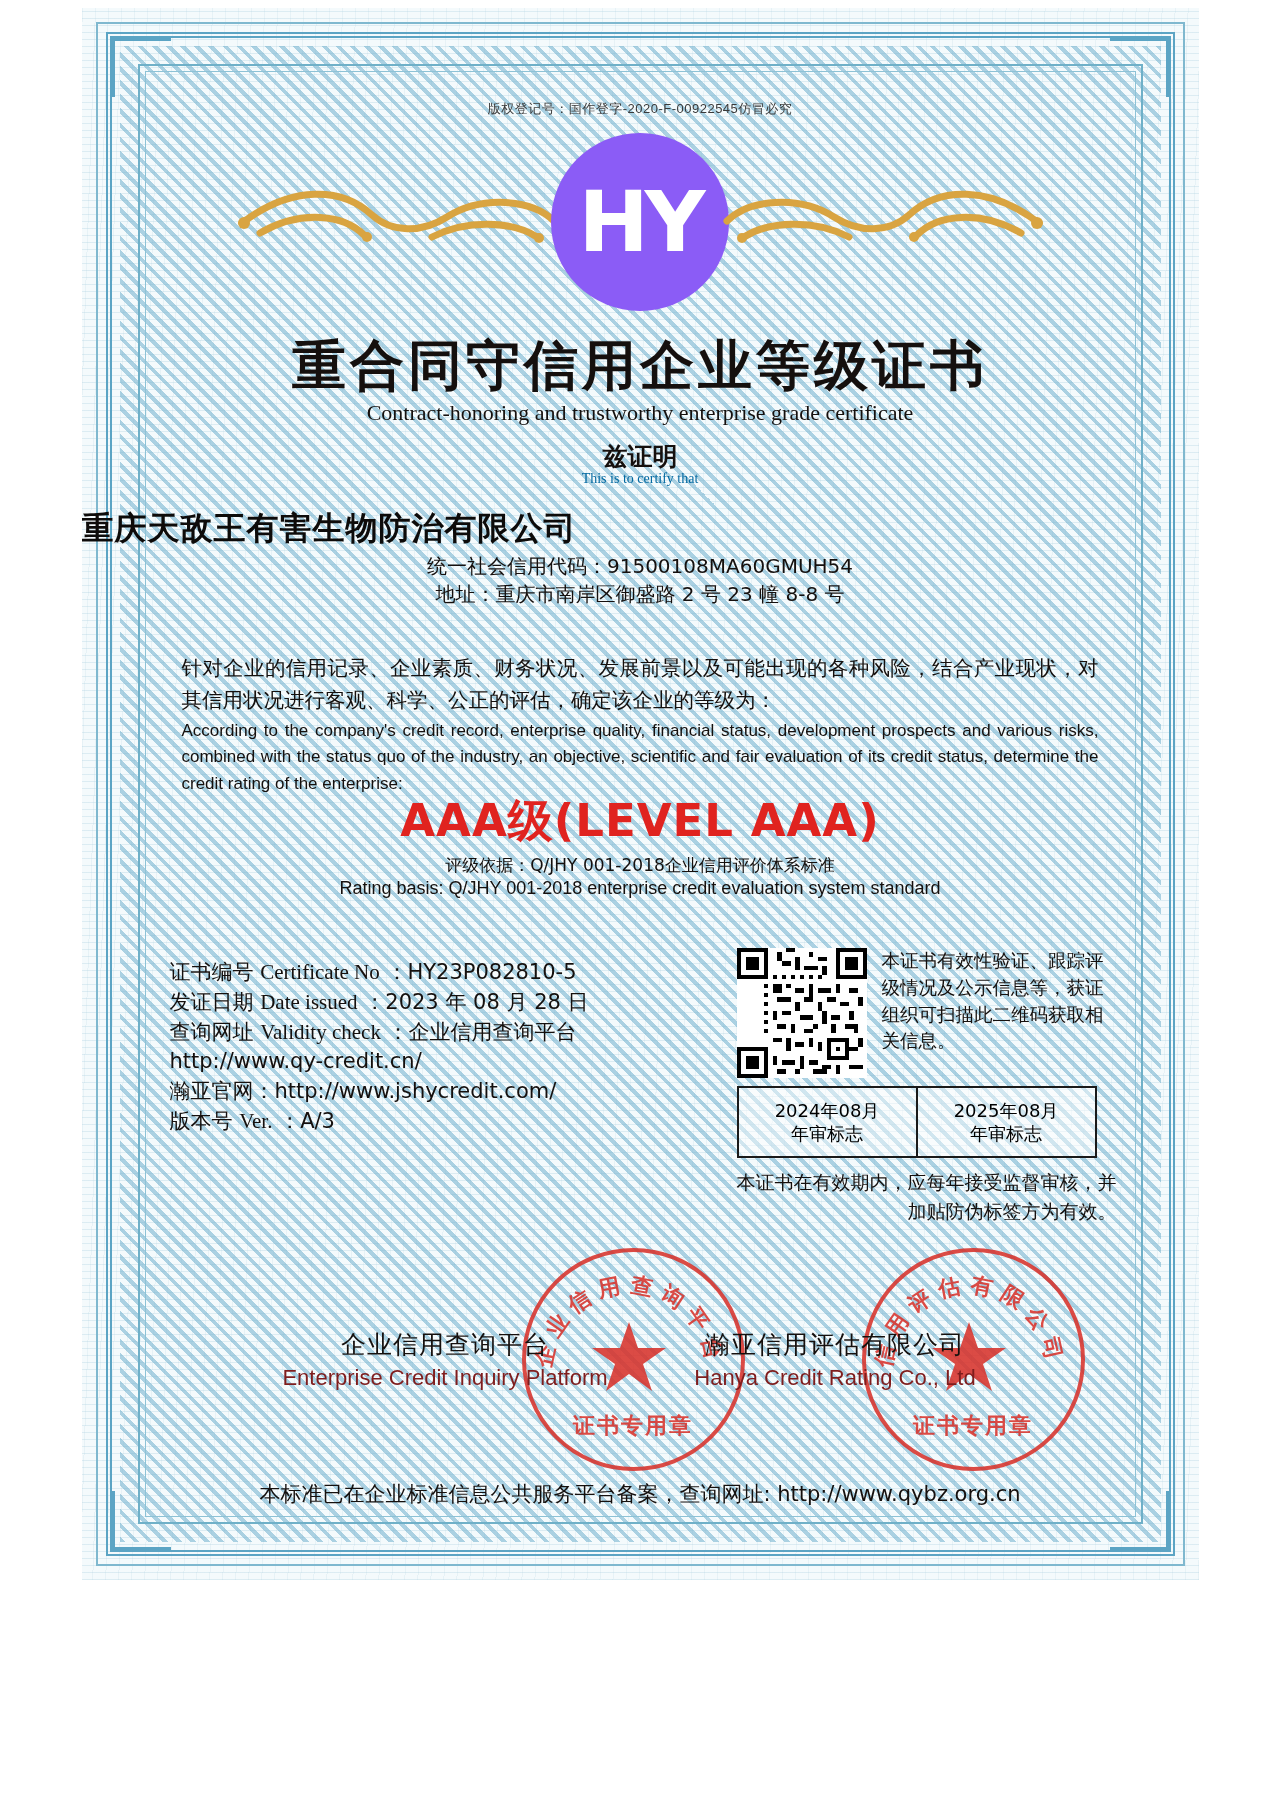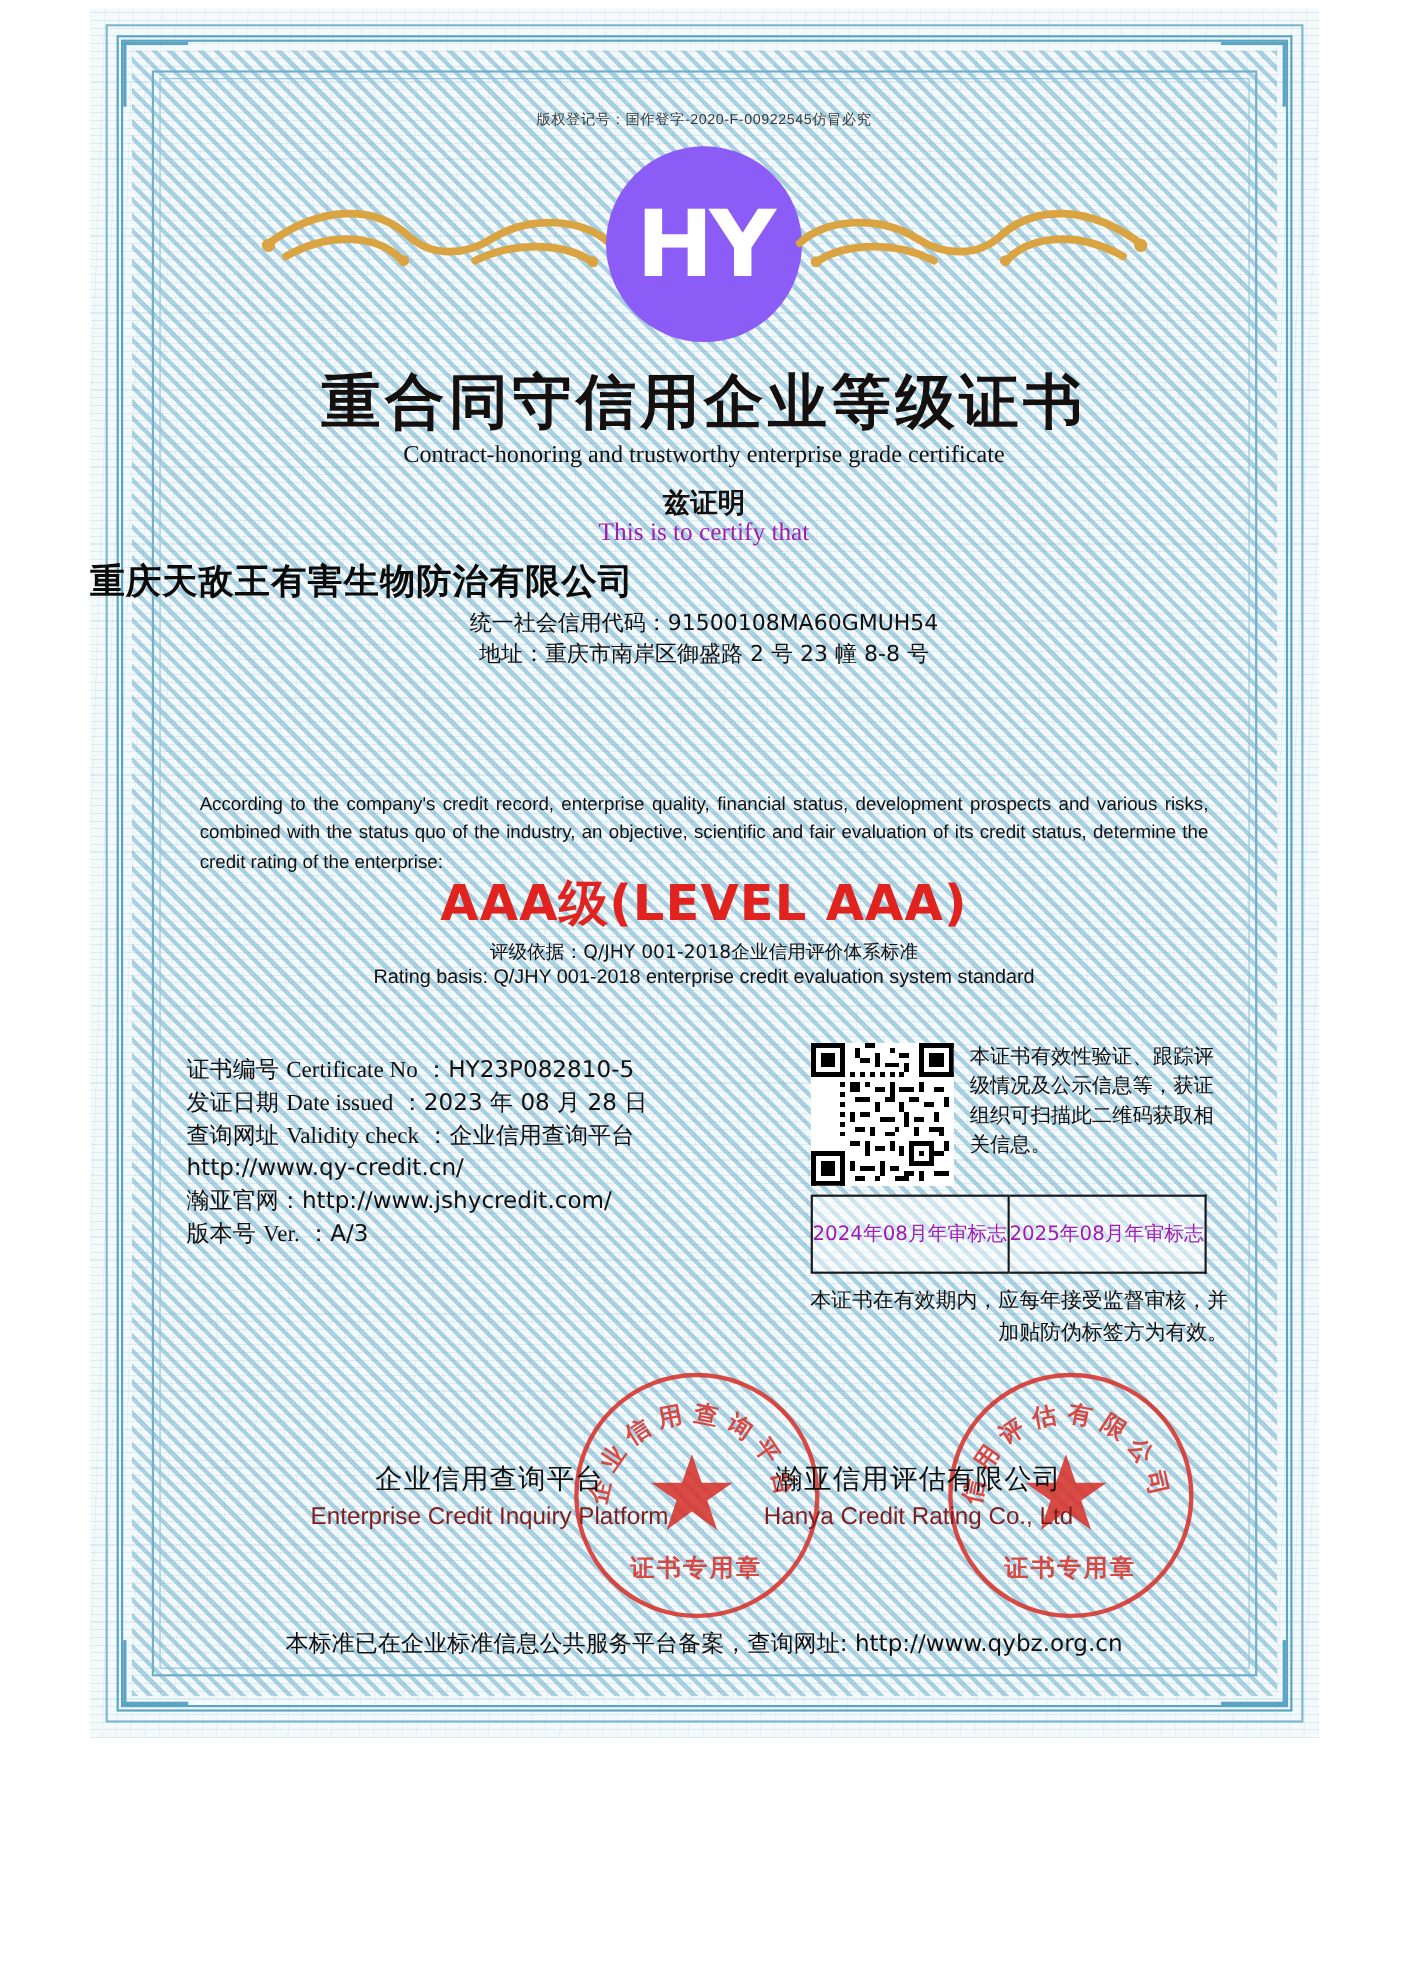--- a/index.html
+++ b/index.html
@@ -177,22 +177,22 @@
     text-align: center;
     font-size: 25px;
     color: #15100e;
     font-family: "DejaVu Sans", sans-serif;
     font-weight: bold;
   }
   .certify-en {
     position: absolute;
     top: 463px; left: 0; right: 0;
     text-align: center;
-    font-size: 23px;
-    color: #a21caf;
+    font-size: 14px;
+    color: #0369a1;
     font-family: "Liberation Serif", serif;
   }
   .company {
     position: absolute;
     top: 499px; left: 0; right: 0;
     text-align: left;
     font-size: 32px;
     font-weight: bold;
     color: #0d0b0a;
     letter-spacing: 1px;
@@ -301,26 +301,26 @@
     top: 1078px;
     left: 655px;
     display: flex;
     gap: 0;
   }
   .seal-cell {
     width: 177px;
     height: 68px;
     border: 2px solid #1a1a1a;
     display: flex;
-    flex-direction: row;
+    flex-direction: column;
     align-items: center;
     justify-content: center;
     font-size: 18px;
     line-height: 1.3;
-    color: #a21caf;
+    color: #000000;
     background: rgba(255,255,255,0.45);
     font-family: "DejaVu Sans", sans-serif;
   }
   .seal-cell + .seal-cell { border-left: none; }
   .footnote-right {
     position: absolute;
     top: 1160px;
     left: 650px;
     width: 385px;
     text-align: right;
@@ -462,20 +462,21 @@
     <div class="title-cn">重合同守信用企业等级证书</div>
     <div class="title-en">Contract-honoring and trustworthy enterprise grade certificate</div>
 
     <div class="certify-cn">兹证明</div>
     <div class="certify-en">This is to certify that</div>
 
     <div class="company">重庆天敌王有害生物防治有限公司</div>
     <div class="credit-code">统一社会信用代码：91500108MA60GMUH54</div>
     <div class="address">地址：重庆市南岸区御盛路 2 号 23 幢 8-8 号</div>
 
+    <div class="body-cn">针对企业的信用记录、企业素质、财务状况、发展前景以及可能出现的各种风险，结合产业现状，对其信用状况进行客观、科学、公正的评估，确定该企业的等级为：</div>
     <div class="body-en">According to the company's credit record, enterprise quality, financial status, development prospects and various risks, combined with the status quo of the industry, an objective, scientific and fair evaluation of its credit status, determine the credit rating of the enterprise:</div>
 
     <div class="level">AAA级(LEVEL AAA)</div>
     <div class="basis-cn">评级依据：Q/JHY 001-2018企业信用评价体系标准</div>
     <div class="basis-en">Rating basis: Q/JHY 001-2018 enterprise credit evaluation system standard</div>
 
     <div class="details">
       <div>
         <span>证书编号</span>
         <span class="lbl-en">Certificate No</span>

